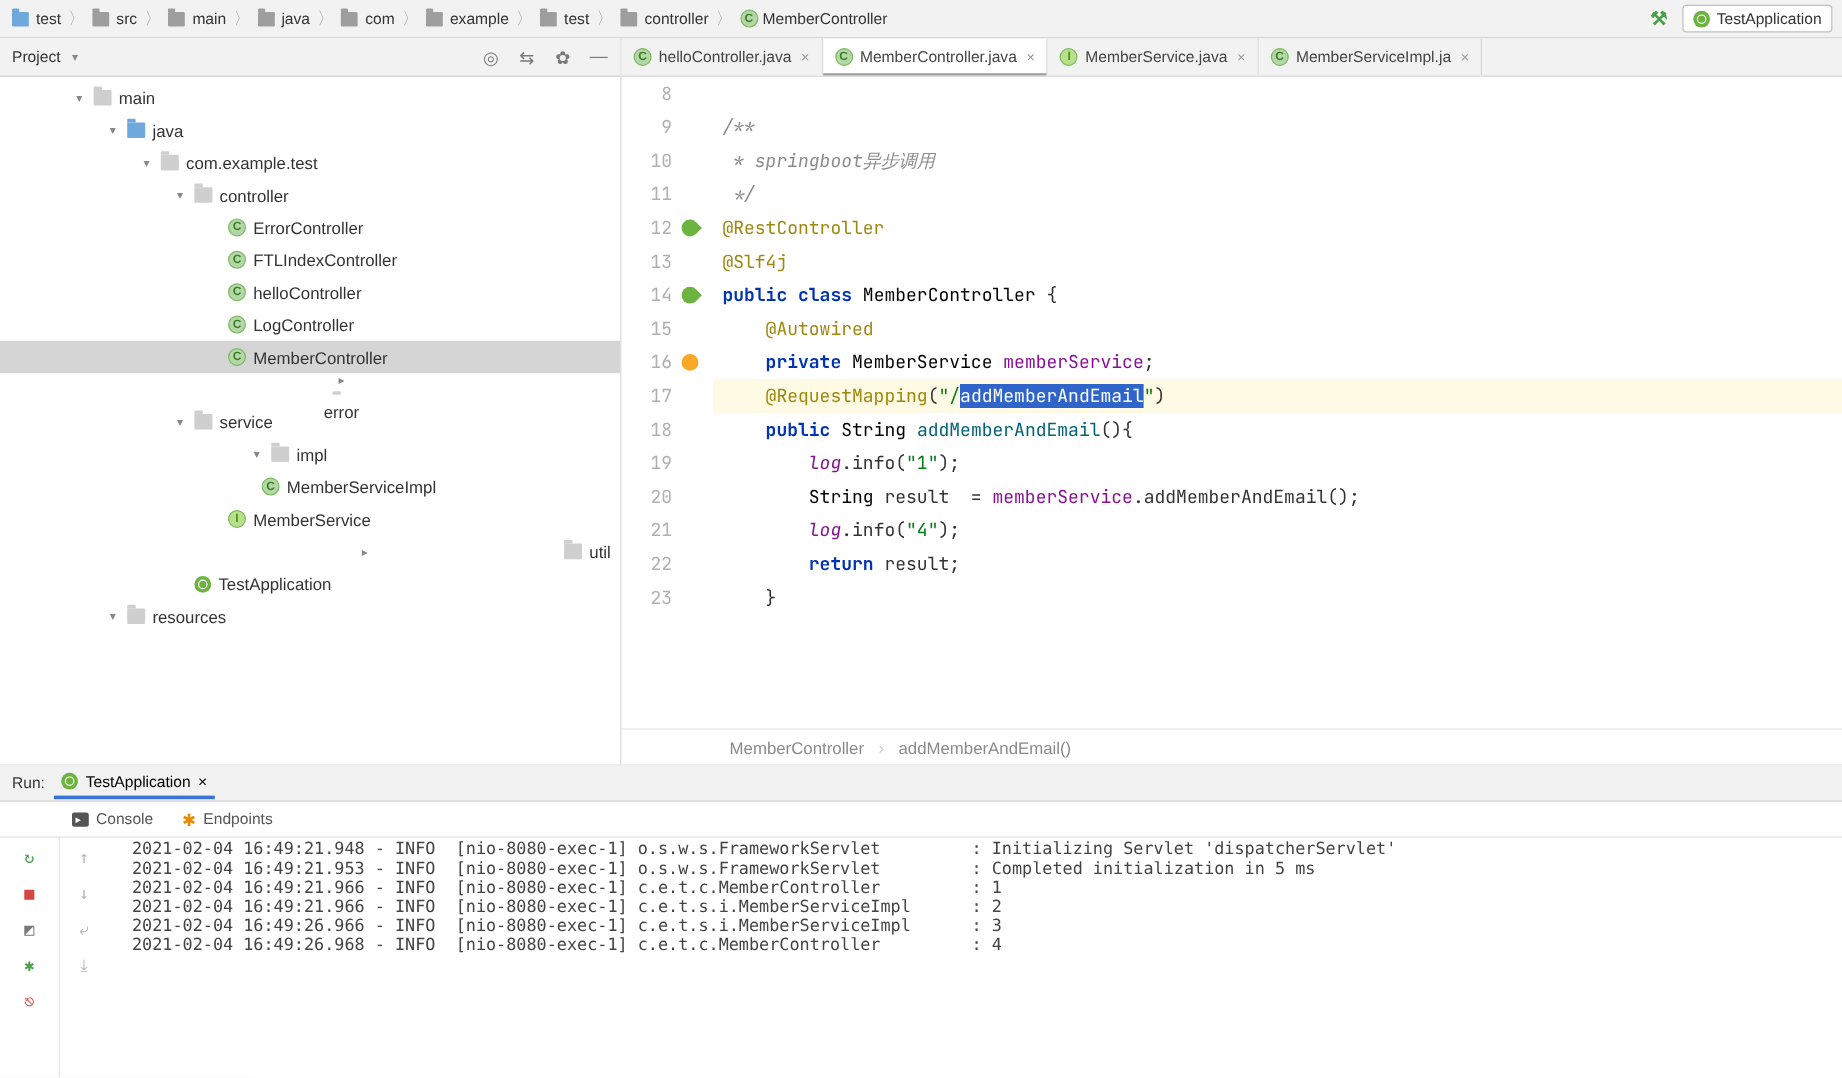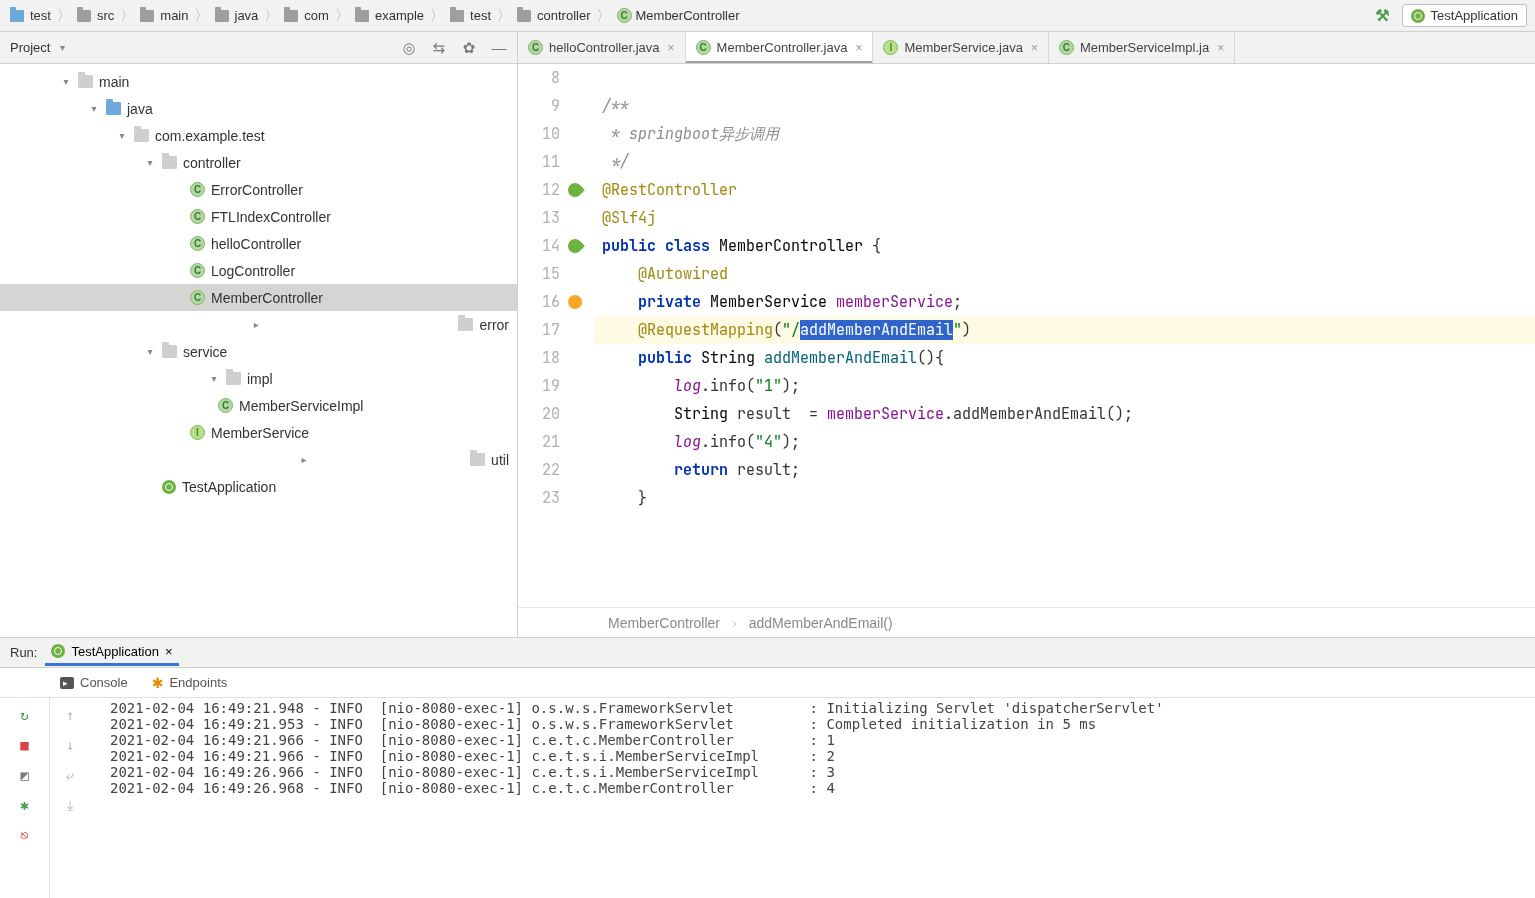--- a/index.html
+++ b/index.html
@@ -190,21 +190,21 @@
           <div class="tree-row" style="padding-left: 172px;">
             <span class="arrow "></span>
             <span class="cls-icon">C</span>
             <span>LogController</span>
           </div>
           <div class="tree-row sel" style="padding-left: 172px;">
             <span class="arrow "></span>
             <span class="cls-icon">C</span>
             <span>MemberController</span>
           </div>
-          <div class="tree-row" style="padding-left: 60px;">
+          <div class="tree-row" style="padding-left: 60px; flex-direction: column;">
             <span class="arrow right"></span>
             <span class="fld2"></span>
             <span>error</span>
           </div>
           <div class="tree-row" style="padding-left: 144px;">
             <span class="arrow down"></span>
             <span class="fld2"></span>
             <span>service</span>
           </div>
           <div class="tree-row" style="padding-left: 172px; margin-left: 36px;">
@@ -224,20 +224,25 @@
           </div>
           <div class="tree-row" style="padding-left: 144px;">
             <span class="arrow right"></span>
             <span class="fld2"></span>
             <span>util</span>
           </div>
           <div class="tree-row" style="padding-left: 144px;">
             <span class="arrow "></span>
             <span class="spring-icon"></span>
             <span>TestApplication</span>
+          </div>
+          <div class="tree-row" style="padding-left: 88px;">
+            <span class="arrow down"></span>
+            <span class="fld2 res"></span>
+            <span>resources</span>
           </div>
         </div>
     </div>
 
     <div class="right">
       <div class="tabs" id="tabs">
           <div class="tab">
             <span class="cls-icon">C</span>
             <span>helloController.java</span>
             <span class="x">×</span>

